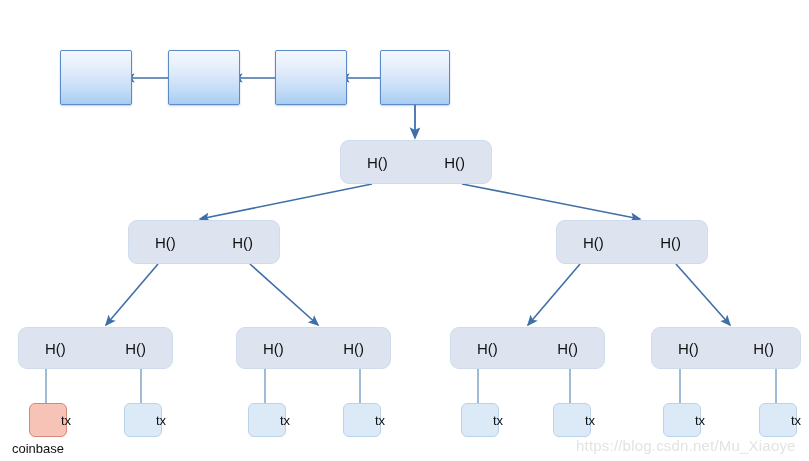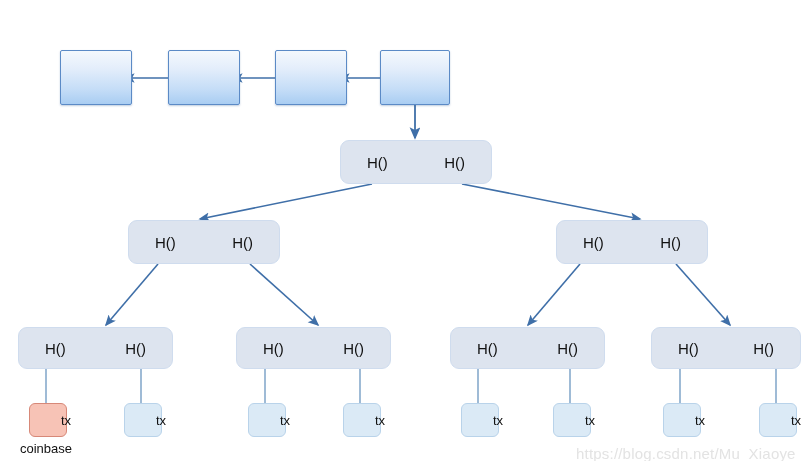--- a/index.html
+++ b/index.html
@@ -175,17 +175,17 @@
       <div class="tx coinbase" style="left: 29px; top: 403px; width: 34px; height: 34px;">tx</div>
       <div class="tx normal" style="left: 124px; top: 403px; width: 34px; height: 34px;">tx</div>
       <div class="tx normal" style="left: 248px; top: 403px; width: 34px; height: 34px;">tx</div>
       <div class="tx normal" style="left: 343px; top: 403px; width: 34px; height: 34px;">tx</div>
       <div class="tx normal" style="left: 461px; top: 403px; width: 34px; height: 34px;">tx</div>
       <div class="tx normal" style="left: 553px; top: 403px; width: 34px; height: 34px;">tx</div>
       <div class="tx normal" style="left: 663px; top: 403px; width: 34px; height: 34px;">tx</div>
       <div class="tx normal" style="left: 759px; top: 403px; width: 34px; height: 34px;">tx</div>
     </div>
 
-  <div class="caption" style="left:20px; top:441px;">coinbase</div>
+  <div class="caption" style="left:12px; top:441px;">coinbase</div>
 
-  <div class="watermark" style="left:576px; top:437px;margin-top:8px;">https://blog.csdn.net/Mu_Xiaoye</div>
+  <div class="watermark" style="left:576px; top:437px;">https://blog.csdn.net/Mu_Xiaoye</div>
 
 </div>
 
 </body></html>

